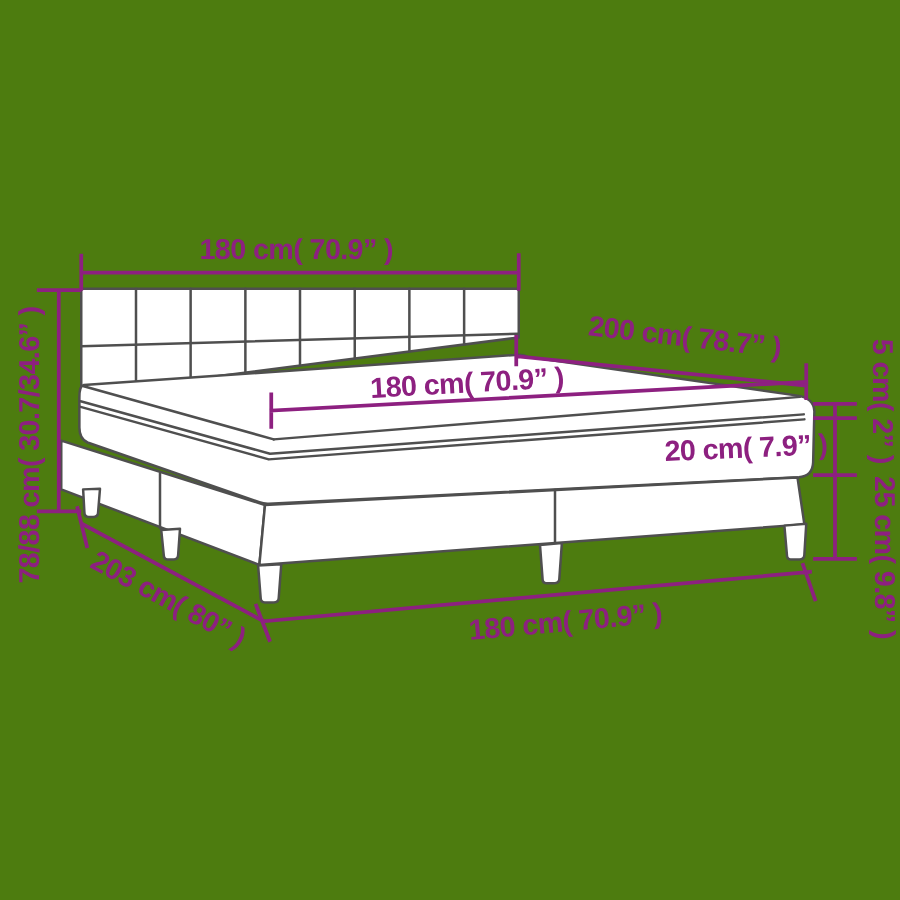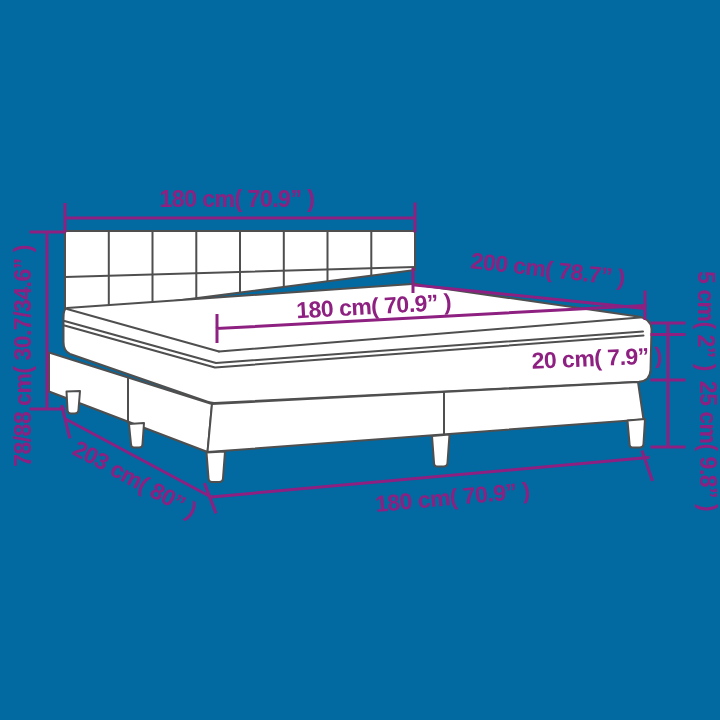--- a/index.html
+++ b/index.html
@@ -1,17 +1,17 @@
 <!DOCTYPE html>
 <html><head>
 <meta charset="utf-8">
 <style>
   html,body{margin:0;padding:0;background:#ffffff;}
   .stage{
-    position:relative;width:720px;height:720px;background:#0369a1;overflow:hidden;
+    position:relative;width:720px;height:720px;background:#4d7c0f;overflow:hidden;
     font-family:"Liberation Sans",sans-serif;
   }
   .stage svg{position:absolute;left:0;top:0;}
   .dim-text text{
     font-family:"Liberation Sans",sans-serif;
     font-weight:bold;
     font-size:23px;
     letter-spacing:-0.5px;
     text-anchor:middle;
   }

